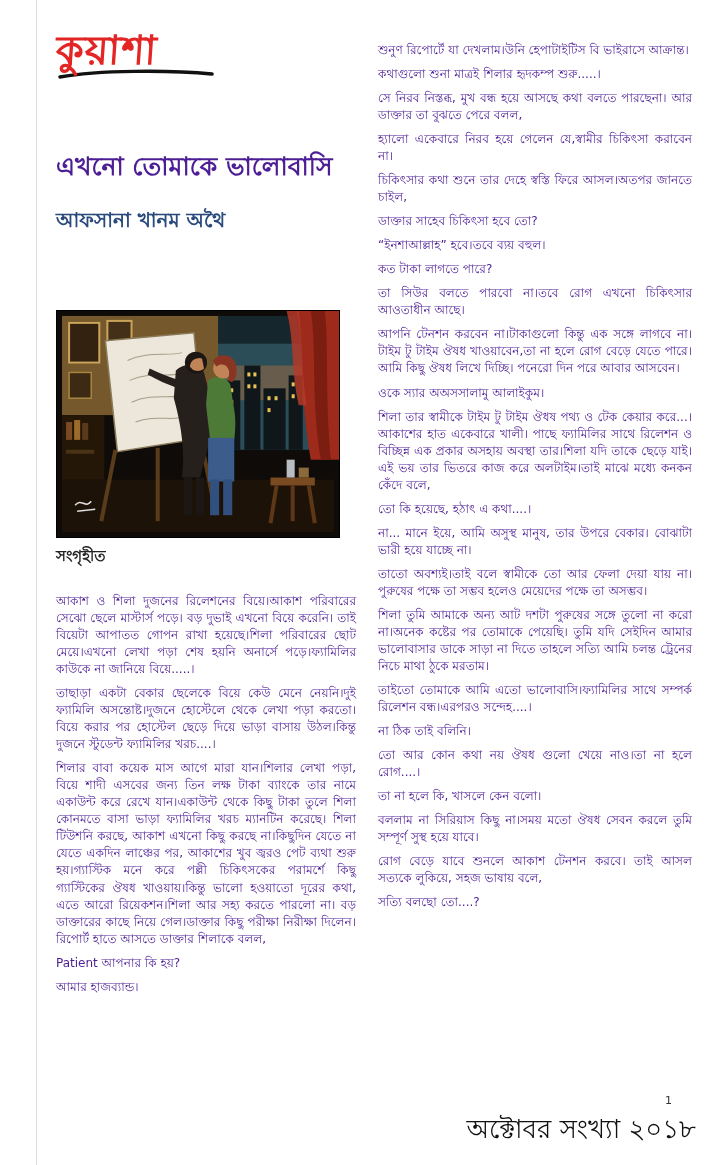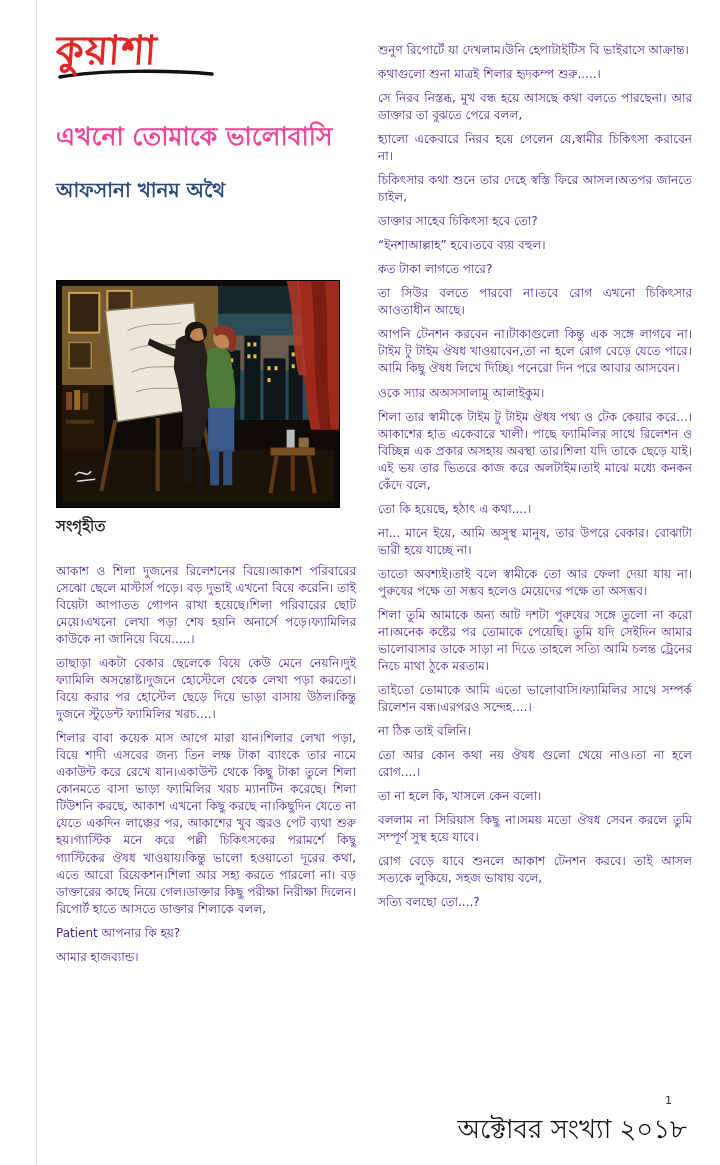--- a/index.html
+++ b/index.html
@@ -7,33 +7,33 @@
   body { font-family:"DejaVu Sans","Liberation Sans",sans-serif; }
   .page { position:relative; width:720px; height:1165px; background:#ffffff; overflow:hidden; margin:0 auto; }
   .left-rule { position:absolute; left:36px; top:0; width:1px; height:100%; background:#dcdcdc; }
   .col { position:absolute; }
   .col-left { left:56px; top:28px; width:300px; }
   .col-right { left:378px; top:42px; width:314px; }
 
   .logo-text { font-size:40px; font-weight:bold; color:#e32525; transform:skewX(-4deg); letter-spacing:1px; line-height:1.1; }
   .logo-swoosh { display:block; margin:-4px 0 0 2px; }
 
-  .title { margin-top:42px; font-size:25px; font-weight:bold; color:#ec4899; white-space:nowrap; line-height:1.2; }
+  .title { margin-top:72px; font-size:25px; font-weight:bold; color:#4c1d95; white-space:nowrap; line-height:1.2; }
   .author { margin-top:26px; font-size:20px; font-weight:bold; color:#2a4a7c; line-height:1.2; }
 
   .illustration { margin-top:78px; width:284px; height:228px; background:#000; border:1px solid #000; display:block; }
   .illustration svg { display:block; }
   .caption { margin-top:6px; font-size:15px; color:#222; padding-right:10px; font-weight:bold; }
 
   .body-text { margin-top:24px; }
   .para { font-size:12px; line-height:1.42; color:#4c1d95; text-align:justify; margin-bottom:7px; }
   .gap-before { margin-top:26px; }
 
   .page-number { position:absolute; right:48px; bottom:58px; font-size:11px; color:#333; }
-  .issue-line { position:absolute; right:33px; bottom:12px; font-size:26px; color:#111; }
+  .issue-line { position:absolute; right:24px; bottom:12px; font-size:26px; color:#111; }
 </style>
 </head>
 <body>
 
 <div class="page">
   <div class="left-rule"></div>
 
   <div class="col col-left">
 
     <div class="logo-wrap">

